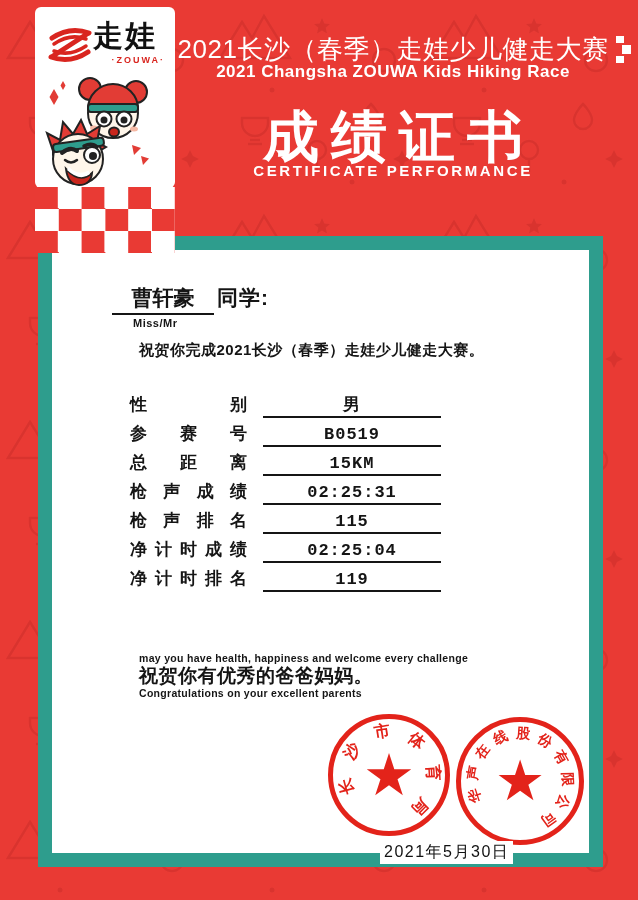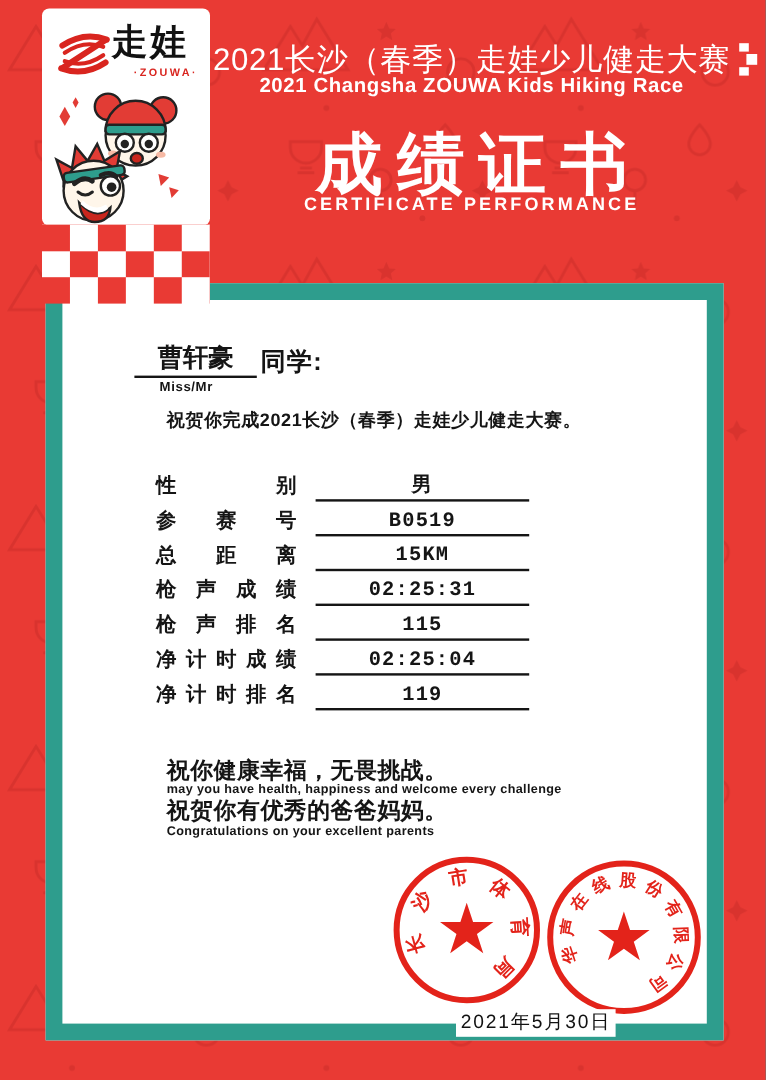--- a/index.html
+++ b/index.html
@@ -42,21 +42,21 @@
               letter-spacing:12px;padding-left:12px;white-space:nowrap;}
   .cert-subtitle{position:absolute;top:162px;left:0;width:100%;font-size:15px;font-weight:800;
                  letter-spacing:2.6px;}
 
   
   .frame{position:absolute;left:38px;top:236px;width:565px;height:631px;background:#fff;
          border:14px solid #2e9d8d;z-index:1;}
 
   
   .content{position:absolute;inset:0;z-index:3;color:#151515;}
-  .name-row{position:absolute;left:112px;top:284px;display:flex;align-items:flex-end;}
+  .name-row{position:absolute;left:112px;top:284px;display:flex;}
   .name-underline{display:inline-block;width:102px;border-bottom:2px solid #151515;
                   text-align:center;padding-bottom:1px;}
   .name{font-family:"DejaVu Serif","Liberation Serif",serif;font-size:21px;font-weight:600;
         white-space:nowrap;}
   .salutation{font-size:21px;font-weight:900;margin-left:3px;letter-spacing:1px;}
   .missmr{position:absolute;left:112px;top:317px;font-size:11px;font-weight:800;letter-spacing:0.5px;padding-left:21px;}
   .congrats-cn{position:absolute;left:139px;top:341px;font-size:15px;font-weight:900;letter-spacing:0.5px;}
   .congrats-en{position:absolute;left:139px;top:366px;font-size:10.5px;font-weight:800;letter-spacing:0.2px;}
 
   .fields{position:absolute;left:0;top:390px;width:100%;}
@@ -258,21 +258,20 @@
             <span>净</span>
             <span>计</span>
             <span>时</span>
             <span>排</span>
             <span>名</span>
           </span>
         <span class="field-line"><span class="field-value">119</span></span>
       </div>
     </div>
 
-    <div class="wish-cn w1cn">祝你健康幸福，无畏挑战。</div>
     <div class="wish-en w1en">may you have health, happiness and welcome every challenge</div>
     <div class="wish-cn w2cn">祝贺你有优秀的爸爸妈妈。</div>
     <div class="wish-en w2en">Congratulations on your excellent parents</div>
 
     <div class="stamp stamp-left">
       <div class="stamp-text">
           <span style="transform: rotate(-120deg) translateY(-44px);">长</span>
           <span style="transform: rotate(-72deg) translateY(-44px);">沙</span>
           <span style="transform: rotate(-24deg) translateY(-44px);">市</span>
           <span style="transform: rotate(24deg) translateY(-44px);">体</span>

